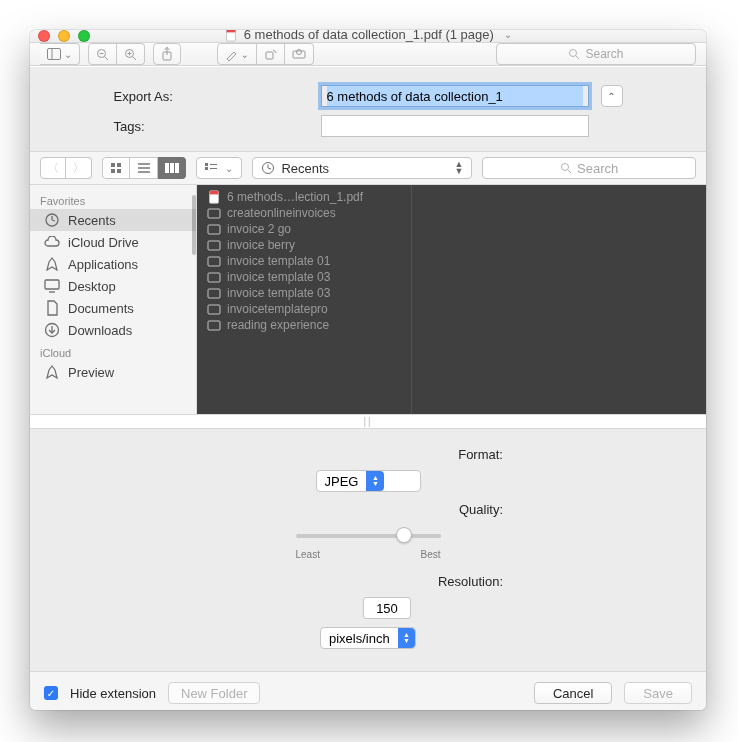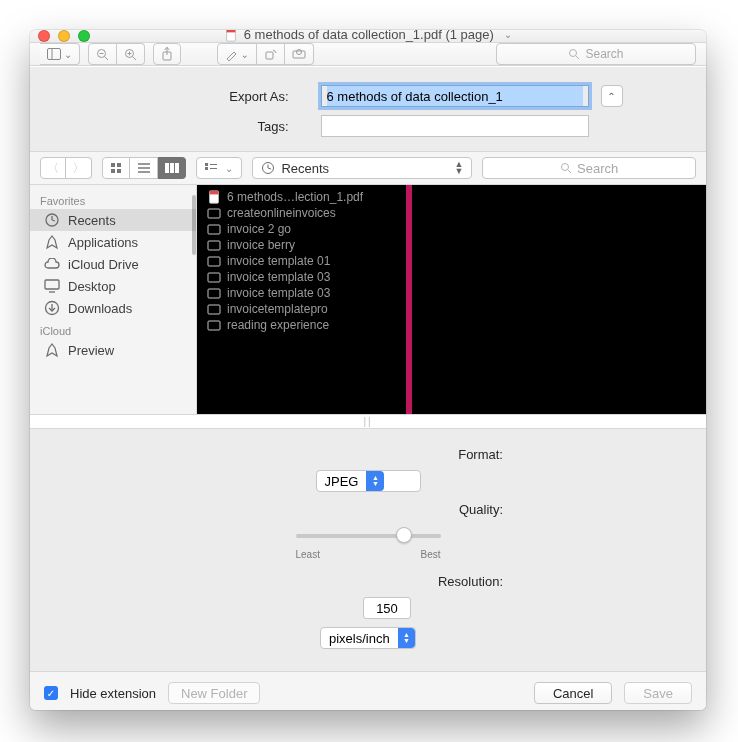--- a/index.html
+++ b/index.html
@@ -17,48 +17,48 @@
 .tb-btn { height:22px; background:linear-gradient(#fdfdfd,#f4f4f4); border:1px solid #c9c9c9; border-radius:4px; display:flex; align-items:center; justify-content:center; color:#6f6f6f; font-size:12px; padding:0 7px; }
 .tb-group .tb-btn { border-radius:0; }
 .tb-group .tb-btn:first-child { border-radius:4px 0 0 4px; }
 .tb-group .tb-btn:last-child { border-radius:0 4px 4px 0; border-left:0; }
 .tb-group .tb-btn + .tb-btn { border-left:0; }
 .tb-search { flex:1; max-width:200px; margin-left:auto; }
 .tb-search .tb-btn { width:100%; justify-content:center; gap:5px; color:#a8a8a8; }
 .sheet { background:#ececec; flex:1; display:flex; flex-direction:column; border-top:1px solid #fff; }
 .export-top { padding:18px 0 14px; display:flex; flex-direction:column; gap:8px; align-items:center; }
 .row-field { display:flex; align-items:center; gap:8px; }
-.row-field label { width:175px; text-align:right; font-size:13px; color:#262626; }
+.row-field label { width:175px; font-size:13px; color:#262626; }
 .text-input { width:268px; height:22px; border:1px solid #c4c4c4; border-radius:0; font-size:13px; padding:0 5px; background:#fff;margin-left:24px; }
 .text-input.focused { outline:3px solid #9bc1ec; border-color:#79a8dd; }
 .text-input.selected::selection { background:#b3d7ff; }
 .expand-btn { width:22px; height:22px; border:1px solid #c4c4c4; border-radius:4px; background:#fff; display:flex; align-items:center; justify-content:center; color:#555; font-size:10px; margin-left:4px; }
 .browser-bar { height:34px; border-top:1px solid #d8d8d8; border-bottom:1px solid #d8d8d8; background:#f5f5f5; display:flex; align-items:center; padding:0 10px; gap:10px; }
 .nav-group { display:flex; }
 .nav-btn { width:26px; height:22px; border:1px solid #c6c6c6; background:#fff; display:flex; align-items:center; justify-content:center; font-size:12px; color:#555; }
 .nav-btn:first-child{border-radius:4px 0 0 4px;} .nav-btn:last-child{border-radius:0 4px 4px 0; border-left:0;}
 .nav-btn.disabled{color:#c2c2c2;}
 .view-group { display:flex; }
 .view-btn { width:28px; height:22px; border:1px solid #c6c6c6; background:#fff; display:flex; align-items:center; justify-content:center; color:#555; }
 .view-btn.active { background:#737373; color:#fff; border-color:#737373; }
 .view-btn:first-child{border-radius:4px 0 0 4px;}
 .view-btn:last-child{border-radius:0 4px 4px 0;}
 .view-btn + .view-btn { border-left:0; }
 .arrange-btn { height:22px; padding:0 8px; border:1px solid #c6c6c6; background:#fff; border-radius:4px; display:flex; align-items:center; gap:4px; color:#555; font-size:11px; }
 .loc-select { flex:0 0 220px; height:22px; border:1px solid #c6c6c6; border-radius:4px; background:#fff; display:flex; align-items:center; padding:0 8px; gap:6px; font-size:13px; color:#333; position:relative; }
 .loc-select .caret { margin-left:auto; color:#666; font-size:9px; line-height:7px; display:flex; flex-direction:column; }
 .search-field { flex:1; height:22px; border:1px solid #c6c6c6; border-radius:4px; background:#fff; display:flex; align-items:center; justify-content:center; gap:5px; color:#a8a8a8; font-size:13px; }
-.browser-body { display:flex; height:230px; background:#000000; border-bottom:1px solid #d8d8d8; }
+.browser-body { display:flex; height:230px; background:#404040; border-bottom:1px solid #d8d8d8; }
 .sidebar { width:167px; background:#f4f4f4; border-right:1px solid #dcdcdc; overflow-y:auto; padding-top:4px; position:relative; }
 .sidebar::after { content:''; position:absolute; right:0; top:10px; width:4px; height:60px; background:rgba(0,0,0,0.22); border-radius:2px; }
 .sb-header { font-size:11px; color:#8a8a8a; font-weight:500; padding:6px 10px 2px; }
 .sb-item { display:flex; align-items:center; gap:8px; padding:3px 10px 3px 14px; font-size:13px; color:#3f3f3f; }
 .sb-item.active { background:#dcdcdc; }
 .sb-icon { width:16px; height:16px; display:flex; align-items:center; justify-content:center; color:#6b6b6b; }
-.file-col { flex:0 0 215px; border-right:6px solid #be185d; overflow-y:auto; padding:4px 0; }
+.file-col { flex:0 0 215px; border-right:1px solid #be185d; overflow-y:auto; padding:4px 0; }
 .file-item { display:flex; align-items:center; gap:6px; padding:1px 10px; font-size:12px; color:#9a9a9a; }
 .file-icon { width:14px; height:14px; flex-shrink:0; }
 .empty-col { flex:1; }
 .drag-handle { width:100%; display:flex; justify-content:center; padding:1px 0; font-size:10px; color:#bdbdbd; letter-spacing:2px; border-bottom:1px solid #d8d8d8; background:#fff; }
 .options { background:#ececec; padding:18px 0 22px; display:flex; flex-direction:column; gap:10px; align-items:center; }
 .opt-row { display:flex; align-items:center; gap:8px;flex-direction:column; }
 .opt-row label { width:270px; text-align:right; font-size:13px; color:#262626; }
 .select-ctl { height:22px; background:#fff; border:1px solid #c6c6c6; border-radius:4px; display:flex; align-items:center; font-size:13px; padding:0 0 0 8px; position:relative; }
 .select-ctl .sel-caret { width:18px; height:100%; background:#3b82f6; border-radius:0 4px 4px 0; margin-left:8px; display:flex; flex-direction:column; align-items:center; justify-content:center; color:#fff; font-size:7px; line-height:6px; }
 .slider-wrap { width:145px; position:relative; }
@@ -246,42 +246,50 @@
               <svg width="16" height="16" viewBox="0 0 16 16">
                 <circle cx="8" cy="8" r="6" fill="none" stroke="#6e6e6e" stroke-width="1.3"></circle>
                 <line x1="8" y1="8" x2="8" y2="4" stroke="#6e6e6e" stroke-width="1.3"></line>
                 <line x1="8" y1="8" x2="11" y2="9" stroke="#6e6e6e" stroke-width="1.3"></line>
               </svg>
             </span>
             <span>Recents</span>
           </div>
         <div class="sb-item">
             <span class="sb-icon">
+              <svg width="16" height="12" viewBox="0 0 16 12">
+                <path d="M4 10 A3 3 0 0 1 4 4 A4 4 0 0 1 12 4 A3 3 0 0 1 12 10 Z" fill="none" stroke="#6e6e6e" stroke-width="1.3"></path>
+              </svg>
+            </span>
+            <span>iCloud Drive</span>
+          </div>
+        <div class="sb-item">
+            <span class="sb-icon">
               <svg width="16" height="16" viewBox="0 0 16 16">
                 <path d="M8 2 L5 6 L3 14 L8 11 L13 14 L11 6 Z" fill="none" stroke="#6e6e6e" stroke-width="1.2"></path>
               </svg>
             </span>
             <span>Applications</span>
-          </div>
-        <div class="sb-item">
-            <span class="sb-icon">
-              <svg width="16" height="12" viewBox="0 0 16 12">
-                <path d="M4 10 A3 3 0 0 1 4 4 A4 4 0 0 1 12 4 A3 3 0 0 1 12 10 Z" fill="none" stroke="#6e6e6e" stroke-width="1.3"></path>
-              </svg>
-            </span>
-            <span>iCloud Drive</span>
           </div>
         <div class="sb-item">
             <span class="sb-icon">
               <svg width="16" height="14" viewBox="0 0 16 14">
                 <rect x="1" y="1" width="14" height="9" rx="1" fill="none" stroke="#6e6e6e" stroke-width="1.3"></rect>
                 <line x1="5" y1="13" x2="11" y2="13" stroke="#6e6e6e" stroke-width="1.3"></line>
               </svg>
             </span>
             <span>Desktop</span>
+          </div>
+        <div class="sb-item">
+            <span class="sb-icon">
+              <svg width="14" height="16" viewBox="0 0 14 16">
+                <path d="M3 1 L9 1 L12 4 L12 15 L3 15 Z" fill="none" stroke="#6e6e6e" stroke-width="1.3"></path>
+              </svg>
+            </span>
+            <span>Documents</span>
           </div>
         <div class="sb-item">
             <span class="sb-icon">
               <svg width="16" height="16" viewBox="0 0 16 16">
                 <circle cx="8" cy="8" r="6.5" fill="none" stroke="#6e6e6e" stroke-width="1.3"></circle>
                 <line x1="8" y1="4" x2="8" y2="10" stroke="#6e6e6e" stroke-width="1.3"></line>
                 <polyline points="5,8 8,11 11,8" fill="none" stroke="#6e6e6e" stroke-width="1.3"></polyline>
               </svg>
             </span>
             <span>Downloads</span>

